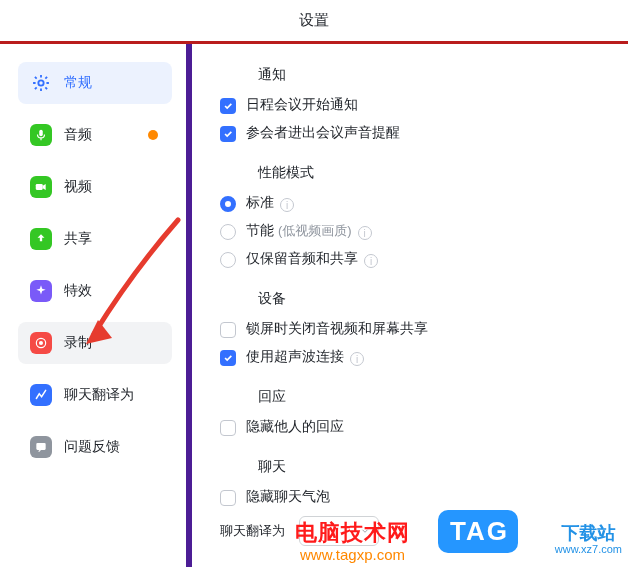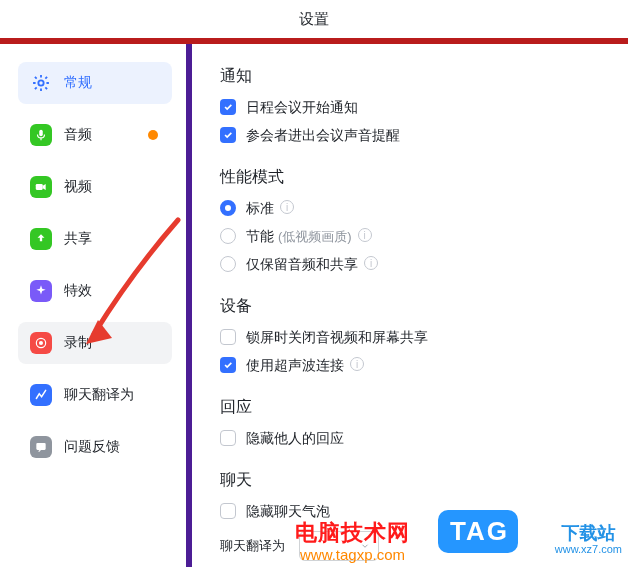--- a/index.html
+++ b/index.html
@@ -14,21 +14,21 @@
     position: relative;
   }
   .titlebar {
     height: 44px;
     display: flex;
     align-items: center;
     justify-content: center;
     font-size: 15px;
     color: #1f2329;
     font-weight: 500;
-    border-bottom: 6px solid #b91c1c;
+    border-bottom: 3px solid #b91c1c;
   }
   .main {
     display: flex;
     height: calc(100% - 44px);
   }
   .sidebar {
     width: 192px;
     padding: 18px 14px 0 18px;
     border-right: 6px solid #4c1d95;
   }
@@ -66,23 +66,23 @@
     width: 22px; height: 22px; display:flex;align-items:center;justify-content:center;
   }
   .gear-outline svg { width:20px; height:20px; }
 
   .content {
     flex: 1;
     padding: 22px 10px 0 28px;
     overflow-y: auto;
   }
   .section { margin-bottom: 22px; }
-  .section-title { font-size: 16px; color: #1f2329; margin-bottom: 12px; }
+  .section-title { font-size: 14px; color: #1f2329; margin-bottom: 12px; margin-left: 38px; }
   .opt-row {
-    display: flex; align-items: flex-start;
+    display: flex; align-items: flex-end;
     margin-bottom: 10px;
     font-size: 14px; color: #1f2329; margin-top: 6px;
   }
   .opt-row .info {
     margin-left: 6px; width: 14px; height: 14px; border:1px solid #c3c7cf;
     border-radius:50%; display:inline-flex;align-items:center;justify-content:center;
     font-size:10px;color:#c3c7cf;
   }
   .chk, .rad {
     width: 16px; height: 16px; margin-right: 10px; flex-shrink:0;

